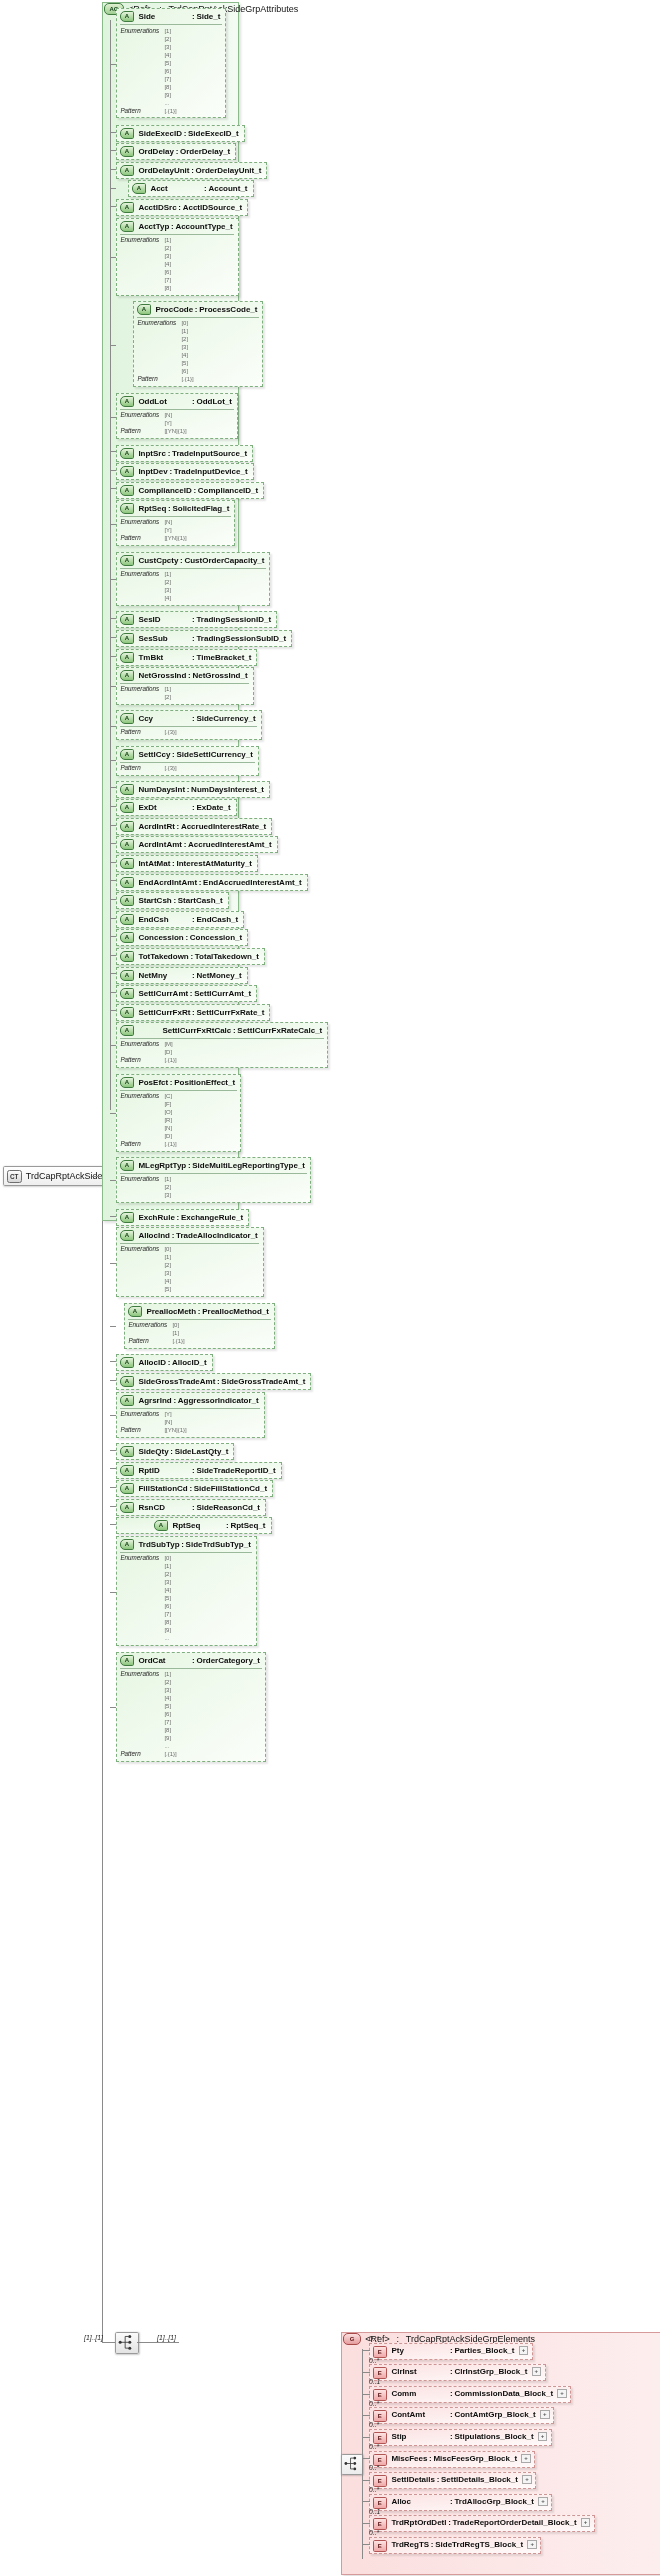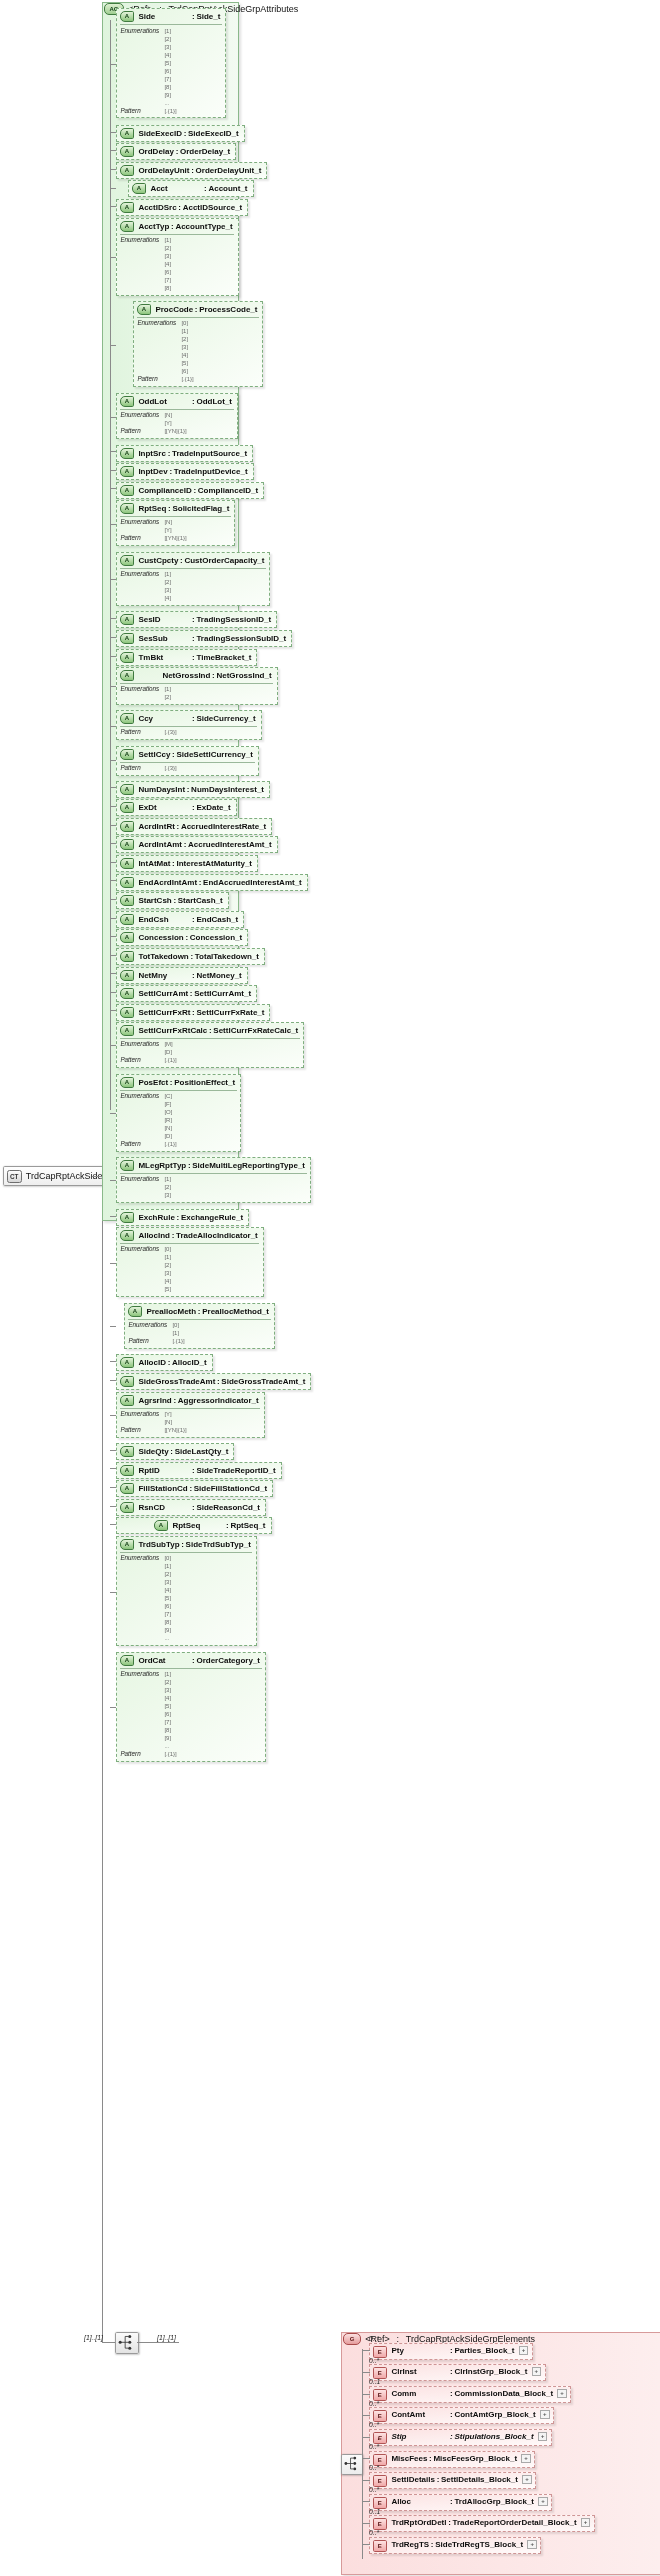--- a/index.html
+++ b/index.html
@@ -420,21 +420,21 @@
           <span class="a-chip">A</span>
           <span class="nm" style="min-width: 52px;">TmBkt</span>
           <span class="sep"> : </span>
           <span>TimeBracket_t</span>
         </div>
       </div>
       <div class="hline" style="left: 110px; top: 656px; width: 6px;"></div>
       <div class="attr" style="left: 116px; top: 667px;">
         <div class="head attr-head">
           <span class="a-chip">A</span>
-          <span class="nm" style="min-width: auto; margin-left: 24px;">NetGrossInd</span>
+          <span class="nm" style="min-width: auto;">NetGrossInd</span>
           <span class="sep"> : </span>
           <span>NetGrossInd_t</span>
         </div>
         <div class="facets">
           <div class="frow">
             <span class="flab">Enumerations</span>
             <span class="fcol">
               <span class="fval">[1]</span>
               <span class="fval">[2]</span>
             </span>
@@ -585,21 +585,21 @@
           <span class="a-chip">A</span>
           <span class="nm" style="min-width: auto;">SettlCurrFxRt</span>
           <span class="sep"> : </span>
           <span>SettlCurrFxRate_t</span>
         </div>
       </div>
       <div class="hline" style="left: 110px; top: 1010px; width: 6px;"></div>
       <div class="attr" style="left: 116px; top: 1022px;">
         <div class="head attr-head">
           <span class="a-chip">A</span>
-          <span class="nm" style="min-width: auto;">SettlCurrFxRtCalc</span>
+          <span class="nm" style="min-width: auto; margin-left: 24px;">SettlCurrFxRtCalc</span>
           <span class="sep"> : </span>
           <span>SettlCurrFxRateCalc_t</span>
         </div>
         <div class="facets">
           <div class="frow">
             <span class="flab">Enumerations</span>
             <span class="fcol">
               <span class="fval">[M]</span>
               <span class="fval">[D]</span>
             </span>
@@ -924,21 +924,21 @@
       <div class="card" style="left: 369px; top: 2378px;">0..1</div>
       <div class="elem" style="left: 369px; top: 2407px;">
         <span class="e-chip">E</span>
         <span style="min-width: 57px;">ContAmt</span>
         <span class="sep"> : </span>
         <span>ContAmtGrp_Block_t</span>
         <span class="plusbox">+</span>
       </div>
       <div class="hline" style="left: 362px; top: 2415px; width: 7.6px;"></div>
       <div class="card" style="left: 369px; top: 2400px;">0..*</div>
-      <div class="elem" style="left: 369px; top: 2429px; font-style: italic;">
+      <div class="elem" style="left: 369px; top: 2429px;">
         <span class="e-chip">E</span>
         <span style="min-width: 57px;">Stip</span>
         <span class="sep"> : </span>
         <span>Stipulations_Block_t</span>
         <span class="plusbox">+</span>
       </div>
       <div class="hline" style="left: 362px; top: 2437px; width: 7.6px;"></div>
       <div class="card" style="left: 369px; top: 2421px;">0..*</div>
       <div class="elem" style="left: 369px; top: 2451px;">
         <span class="e-chip">E</span>

